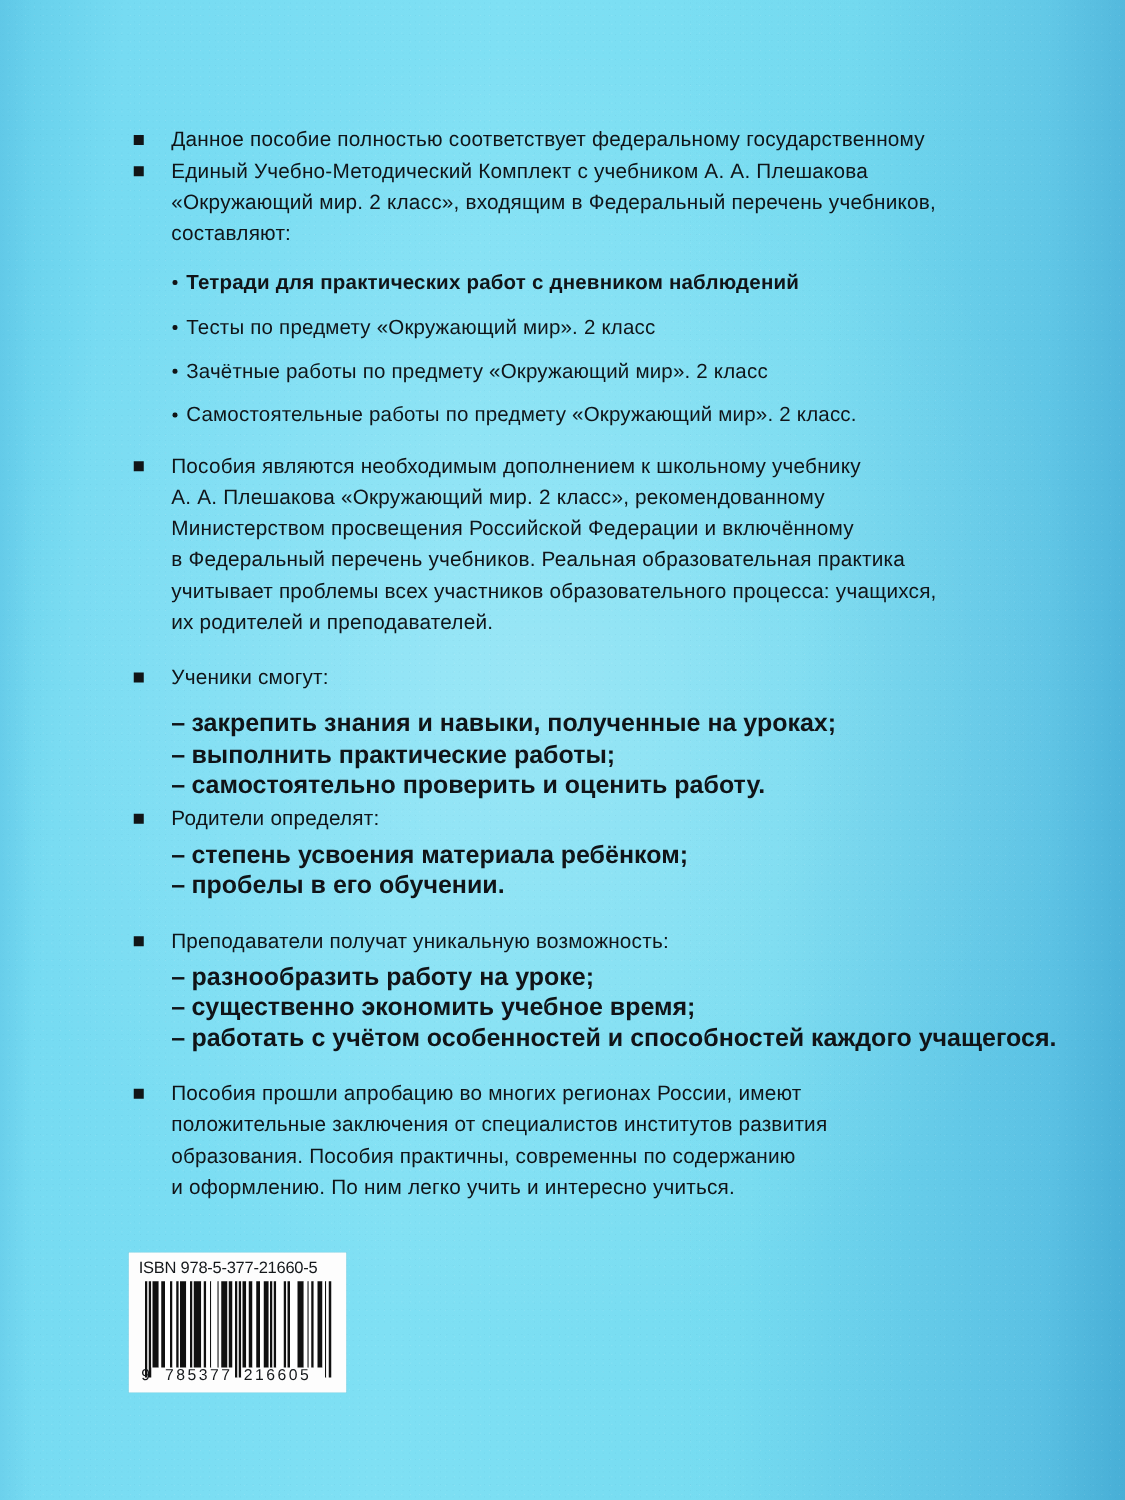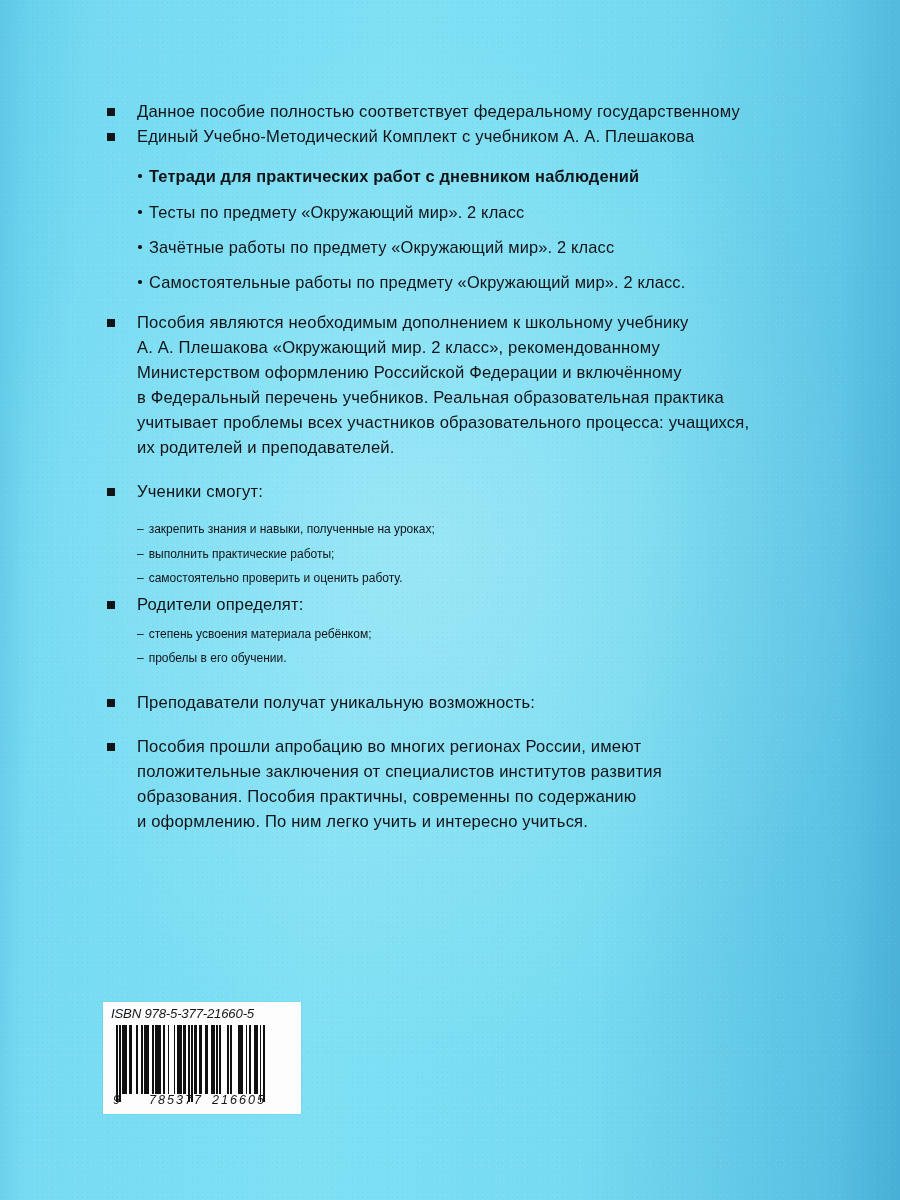--- a/index.html
+++ b/index.html
@@ -108,37 +108,37 @@
     font-weight: bold;
     font-size: 16.4px;
     line-height: 25px;
   }
   .subitem.bold .line.indent { padding-left: 10px; }
 
   
   .dashlist { margin-top: 13px; }
   .dashlist.tight-top { margin-top: 5px; }
   .dashitem {
-    font-size: 12px;
+    font-size: 20px;
     line-height: 24.5px;
     white-space: nowrap;
+    font-weight: bold;
   }
   .dash { margin-right: 5px; }
 
   
   #barcode-box {
     position: absolute;
     left: 103px;
     top: 1002px;
-    width: 198px;
+    width: 174px;
     height: 112px;
     background: #fdfdfd;
     z-index: 4;
     box-shadow: 0 0 0 0.5px rgba(0,0,0,0.06);
-    font-style: italic;
   }
   .isbn-text {
     position: absolute;
     left: 8px;
     top: 4px;
     font-size: 13.2px;
     letter-spacing: -0.2px;
     color: #15181b;
     font-family: "Liberation Sans", sans-serif;
     white-space: nowrap;
@@ -163,38 +163,40 @@
     color: #15181b;
     display: flex;
     align-items: center;
   }
   .ean-digits .g {
     display: inline-block;
     white-space: pre;
     letter-spacing: 2.0px;
   }
   .ean-digits .g1 { width: 15px; text-align: left; }
-  .ean-digits .g2 { margin-left: 21px; }
+  .ean-digits .g2 { margin-left: 4px; }
   .ean-digits .g3 { margin-left: 9px; }
 </style>
 </head>
 <body>
 
 <div id="cover">
 
   <div class="content">
 
     <div class="block tight">
       <span class="sq-bullet"></span>
       <div class="line">Данное пособие полностью соответствует федеральному государственному</div>
     </div>
 
     <div class="block" style="margin-bottom:16px;">
       <span class="sq-bullet"></span>
       <div class="line">Единый Учебно-Методический Комплект с учебником А. А. Плешакова</div>
+      <div class="line">«Окружающий мир. 2 класс», входящим в Федеральный перечень учебников,</div>
+      <div class="line">составляют:</div>
 
       <div class="sublist">
         <div class="subitem bold">
           <span class="dot"></span>
           <div class="line">Тетради для практических работ с дневником наблюдений</div>
         </div>
         <div class="subitem">
           <span class="dot"></span>
           <div class="line">Тесты по предмету «Окружающий мир». 2 класс</div>
         </div>
@@ -206,21 +208,21 @@
           <span class="dot"></span>
           <div class="line">Самостоятельные работы по предмету «Окружающий мир». 2 класс.</div>
         </div>
       </div>
     </div>
 
     <div class="block" style="margin-bottom:19px;">
       <span class="sq-bullet"></span>
       <div class="line">Пособия являются необходимым дополнением к школьному учебнику</div>
       <div class="line">А. А. Плешакова «Окружающий мир. 2 класс», рекомендованному</div>
-      <div class="line">Министерством оформлению Российской Федерации и включённому</div>
+      <div class="line">Министерством просвещения Российской Федерации и включённому</div>
       <div class="line">в Федеральный перечень учебников. Реальная образовательная практика</div>
       <div class="line">учитывает проблемы всех участников образовательного процесса: учащихся,</div>
       <div class="line">их родителей и преподавателей.</div>
     </div>
 
     <div class="block" style="margin-bottom:1px;">
       <span class="sq-bullet"></span>
       <div class="line">Ученики смогут:</div>
       <div class="dashlist">
         <div class="dashitem"><span class="dash">–</span><span>закрепить знания и навыки, полученные на уроках;</span></div>
@@ -234,20 +236,25 @@
       <div class="line">Родители определят:</div>
       <div class="dashlist tight-top">
         <div class="dashitem"><span class="dash">–</span><span>степень усвоения материала ребёнком;</span></div>
         <div class="dashitem"><span class="dash">–</span><span>пробелы в его обучении.</span></div>
       </div>
     </div>
 
     <div class="block" style="margin-bottom:19px;">
       <span class="sq-bullet"></span>
       <div class="line">Преподаватели получат уникальную возможность:</div>
+      <div class="dashlist tight-top">
+        <div class="dashitem"><span class="dash">–</span><span>разнообразить работу на уроке;</span></div>
+        <div class="dashitem"><span class="dash">–</span><span>существенно экономить учебное время;</span></div>
+        <div class="dashitem"><span class="dash">–</span><span>работать с учётом особенностей и способностей каждого учащегося.</span></div>
+      </div>
     </div>
 
     <div class="block">
       <span class="sq-bullet"></span>
       <div class="line">Пособия прошли апробацию во многих регионах России, имеют</div>
       <div class="line">положительные заключения от специалистов институтов развития</div>
       <div class="line">образования. Пособия практичны, современны по содержанию</div>
       <div class="line">и оформлению. По ним легко учить и интересно учиться.</div>
     </div>
 

